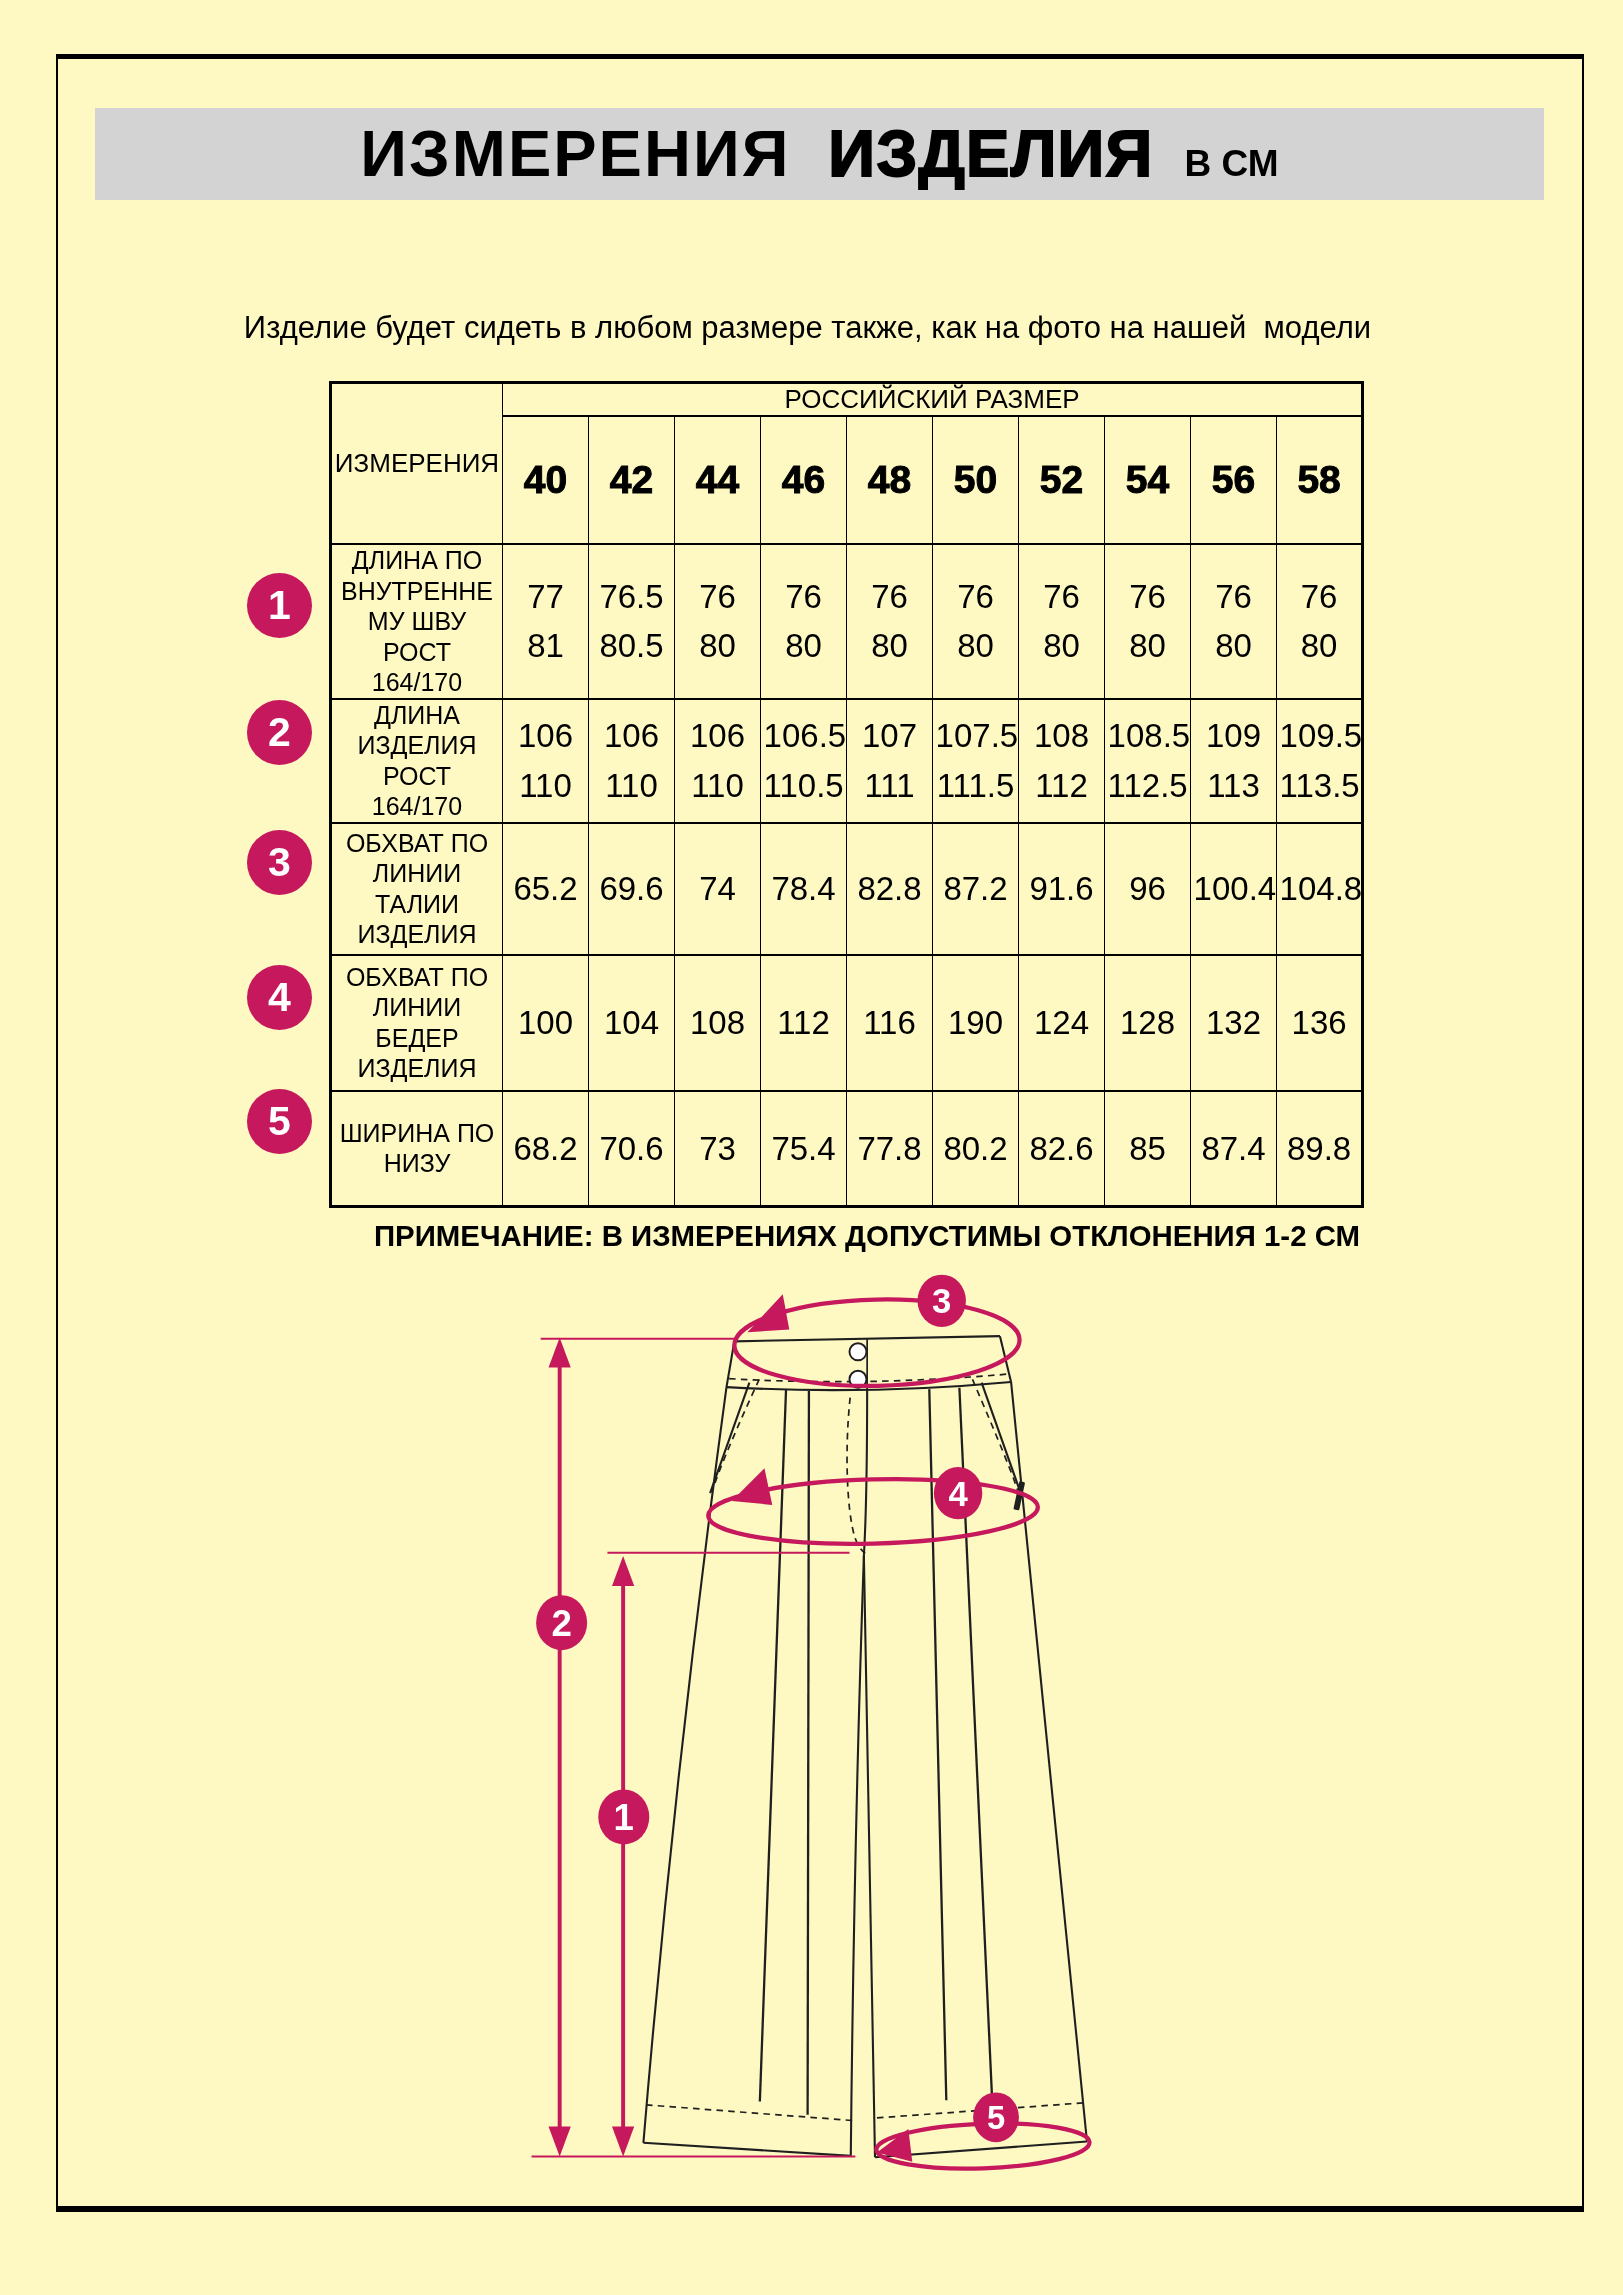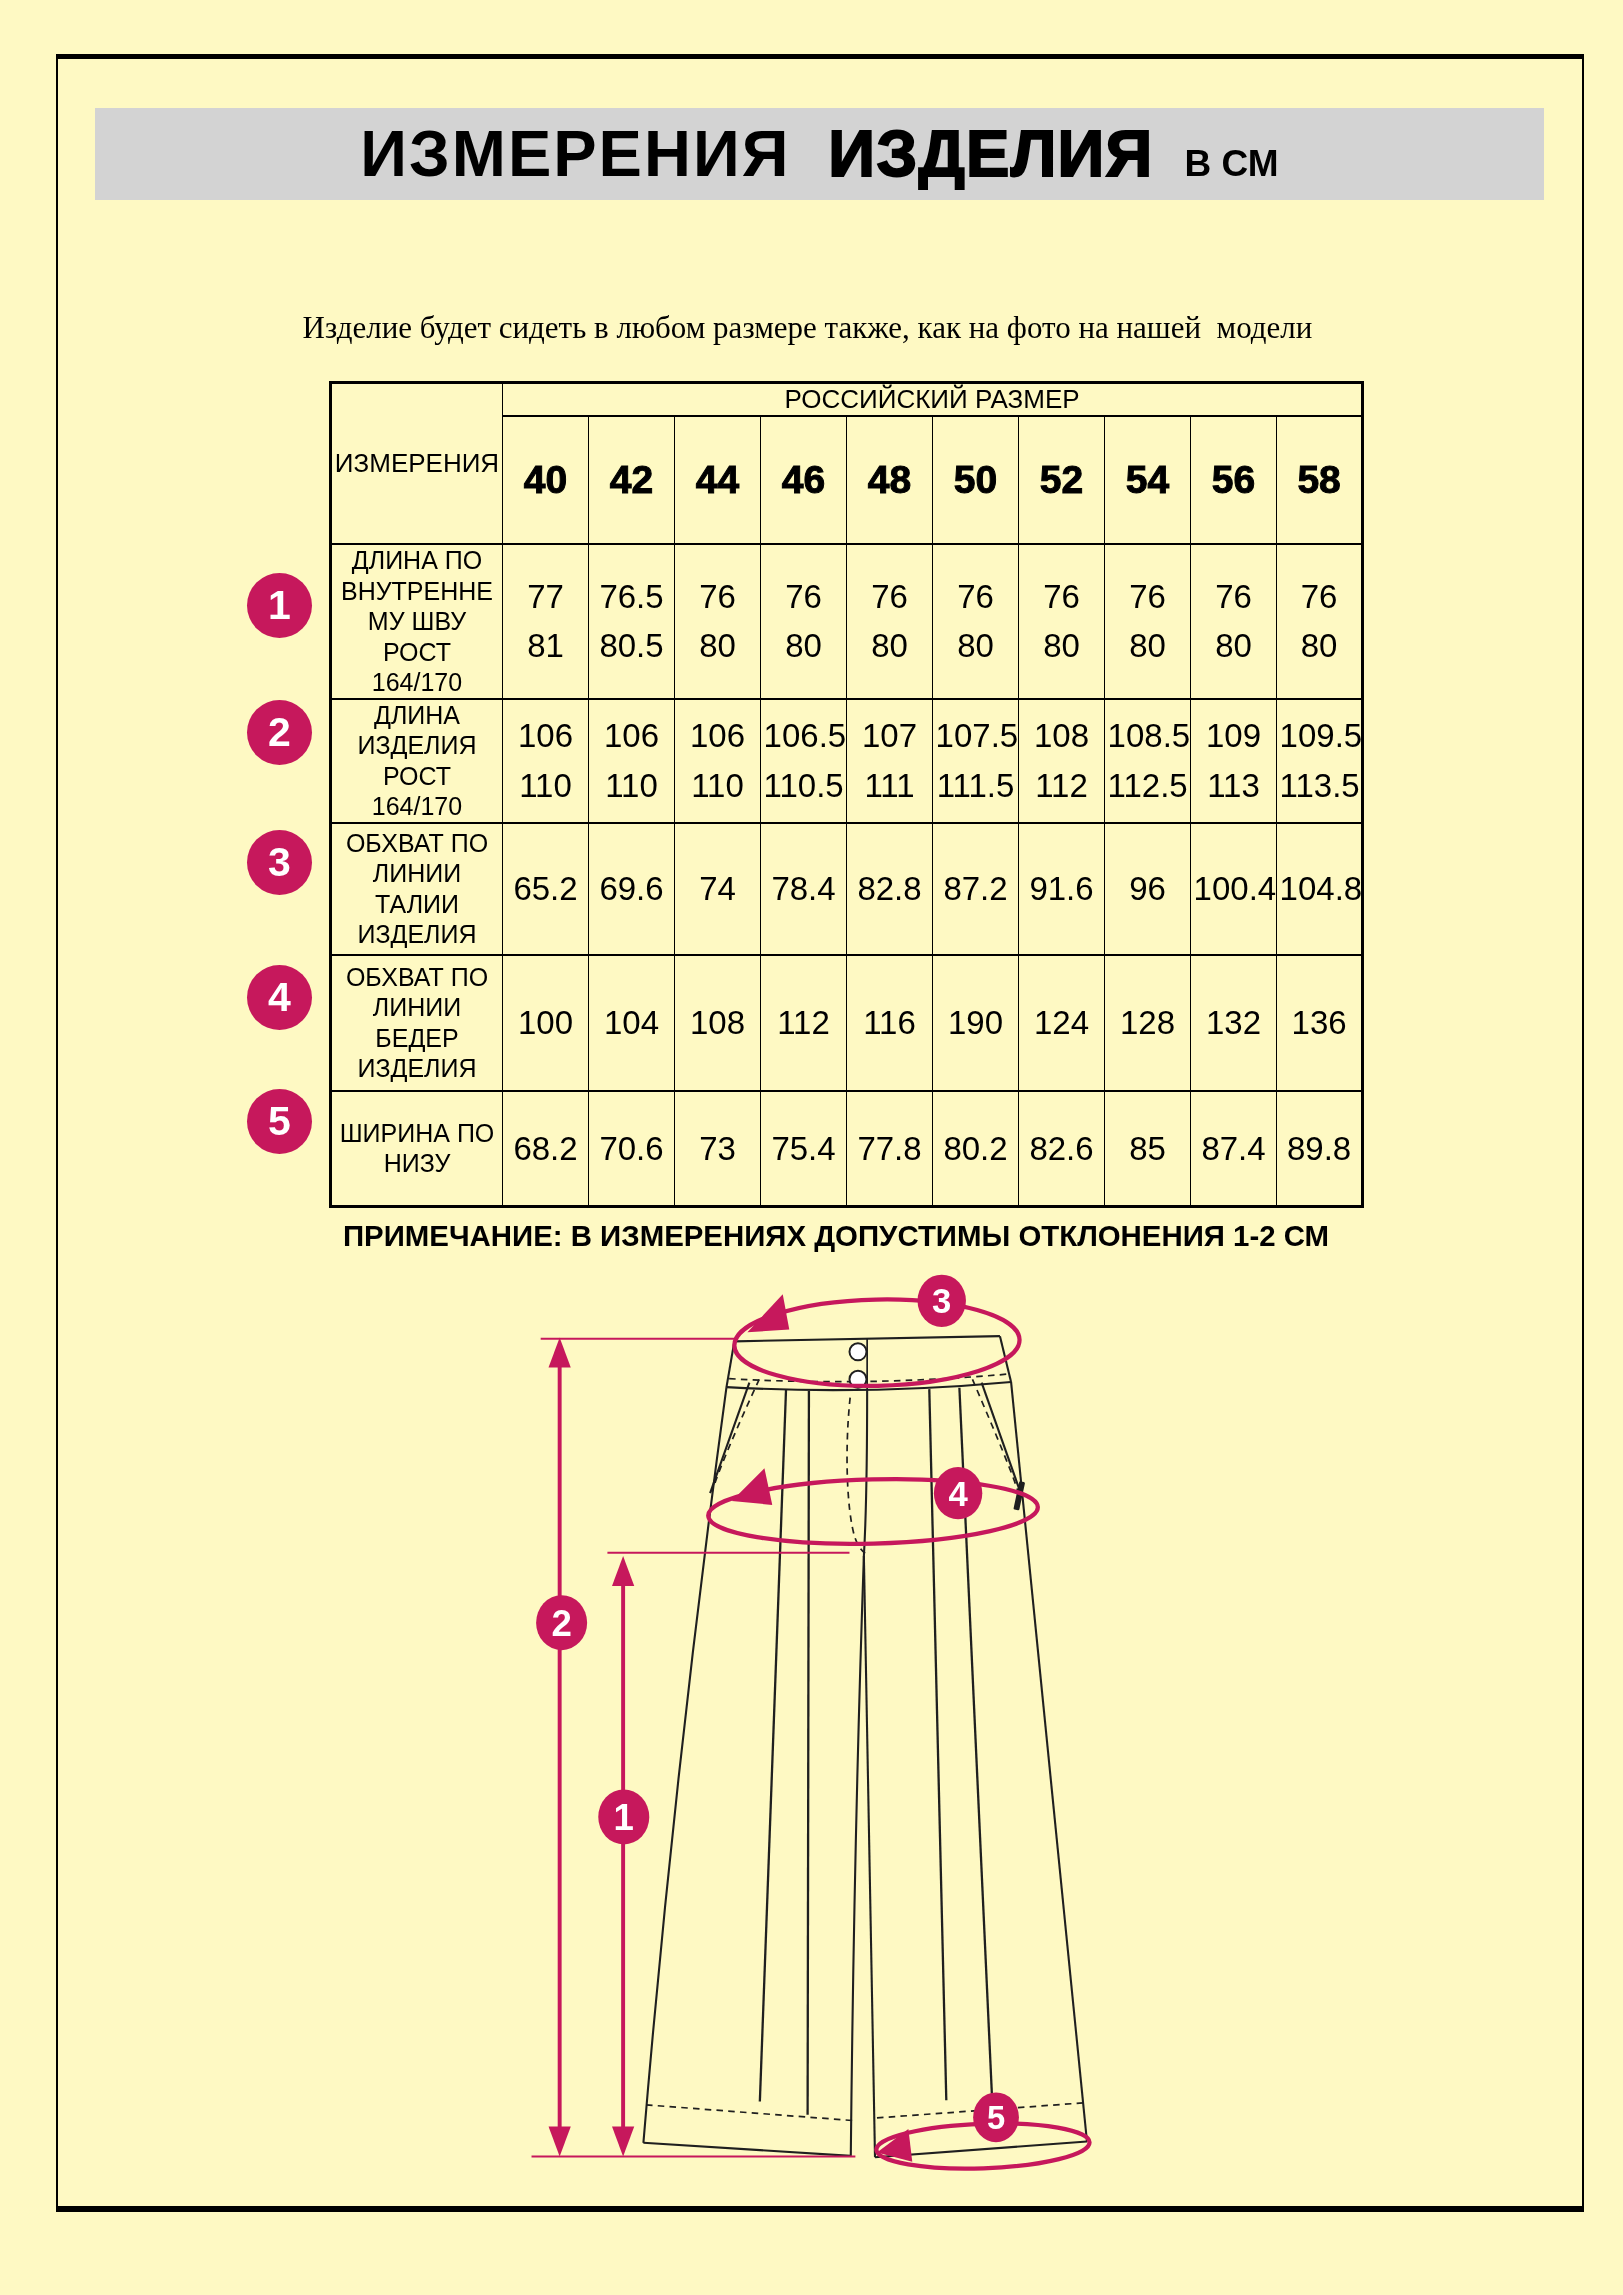--- a/index.html
+++ b/index.html
@@ -28,21 +28,21 @@
   .title-secondary { font-size:65px; font-weight:bold; letter-spacing:1.3px;
                      -webkit-text-stroke:2px #000; margin-left:38px; }
   .title-unit  { font-size:37px; font-weight:bold; margin-left:31px; }
 
   .model-code {
     position:absolute; left:329px; width:1032px; top:229px;
     text-align:center; font-size:43px; font-weight:400; letter-spacing:0.7px;
   }
   .subtitle {
     position:absolute; left:0; width:1615px; top:310px;
-    text-align:center; font-size:31px; white-space:pre-wrap;font-family:Liberation Serif, serif;
+    text-align:center; font-size:31px; white-space:pre-wrap;
   }
 
   
   table.size-table {
     position:absolute; left:329px; top:381px; width:1032px;
     border-collapse:collapse; table-layout:fixed;
     border:3.3px solid #000;
   }
   table.size-table td {
     border-left:1.3px solid #000; border-right:1.3px solid #000;
@@ -57,22 +57,22 @@
 
   
   .row-badge {
     position:absolute; left:247px; width:65px; height:65px;
     background:var(--accent,#c6185c); border-radius:50%;
     color:#fff; font-size:41px; font-weight:bold;
     display:flex; align-items:center; justify-content:center;
   }
 
   .note {
-    position:absolute; left:343px; width:1032px; top:1219px;
-    text-align:left; font-size:29.4px; font-weight:bold;
+    position:absolute; left:328px; width:1032px; top:1219px;
+    text-align:right; font-size:29.4px; font-weight:bold;
   }
 
   
   svg.diagram { position:absolute; left:419px; top:1217px; width:929px; height:988px; }
   .sk   { stroke:var(--sketch,#1f1f1f); fill:none; stroke-width:3.2; }
   .sk-thin { stroke:var(--sketch,#1f1f1f); fill:none; stroke-width:2.6; }
   .sk-dash { stroke:var(--sketch,#1f1f1f); fill:none; stroke-width:2.6; stroke-dasharray:10 8; }
   .sk-pleat{ stroke:var(--sketch,#1f1f1f); fill:none; stroke-width:3.5; }
   .sk-fill { fill:var(--sketch,#1f1f1f); stroke:none; }
   .btn  { stroke:var(--sketch,#1f1f1f); fill:#fff; stroke-width:3; }

